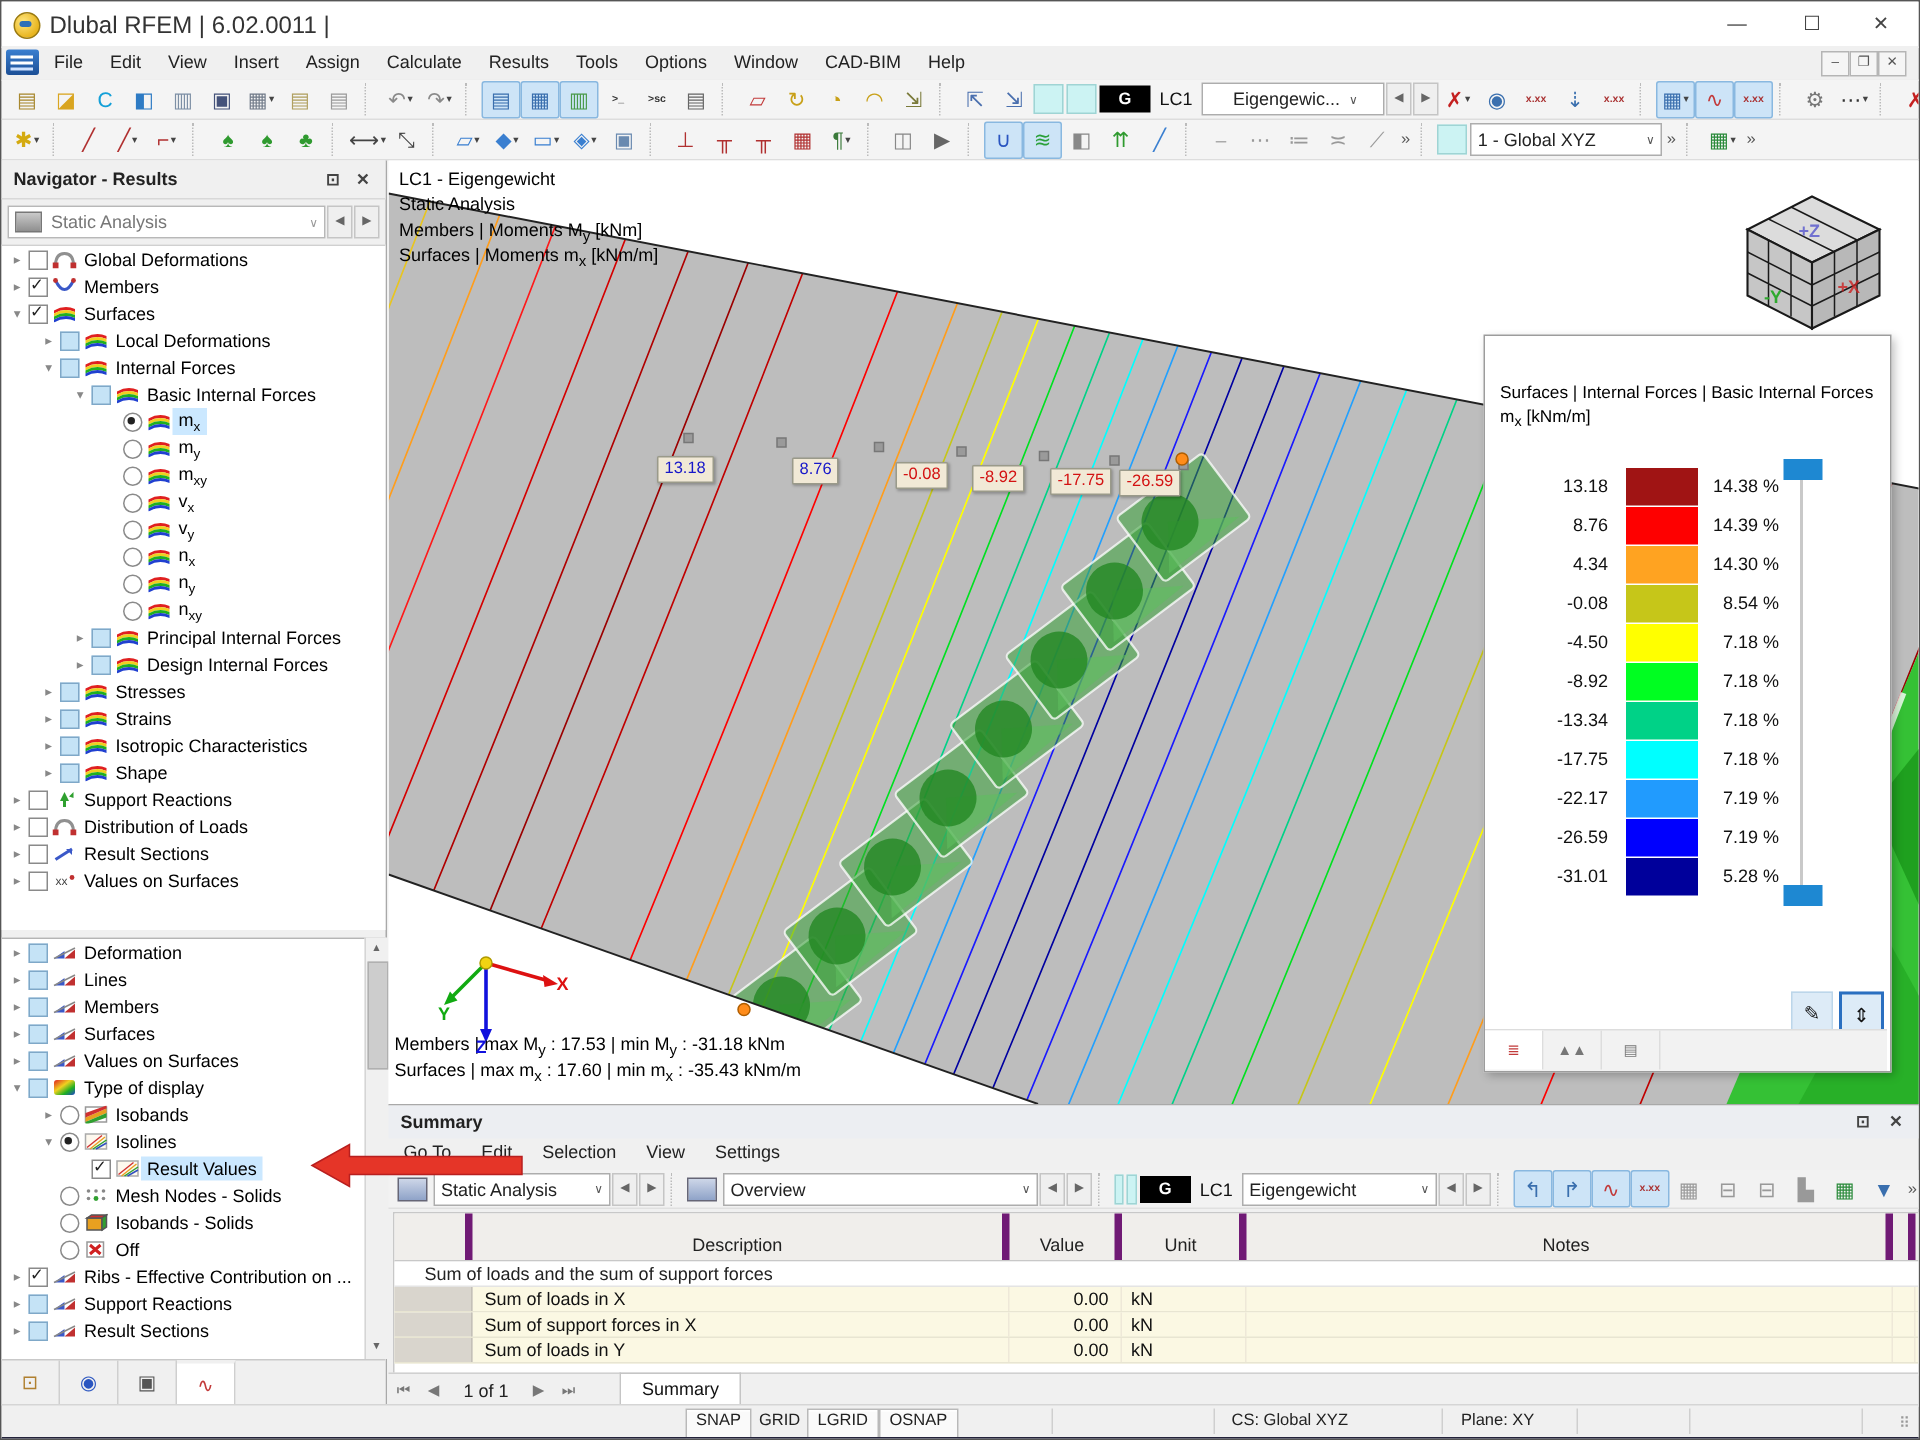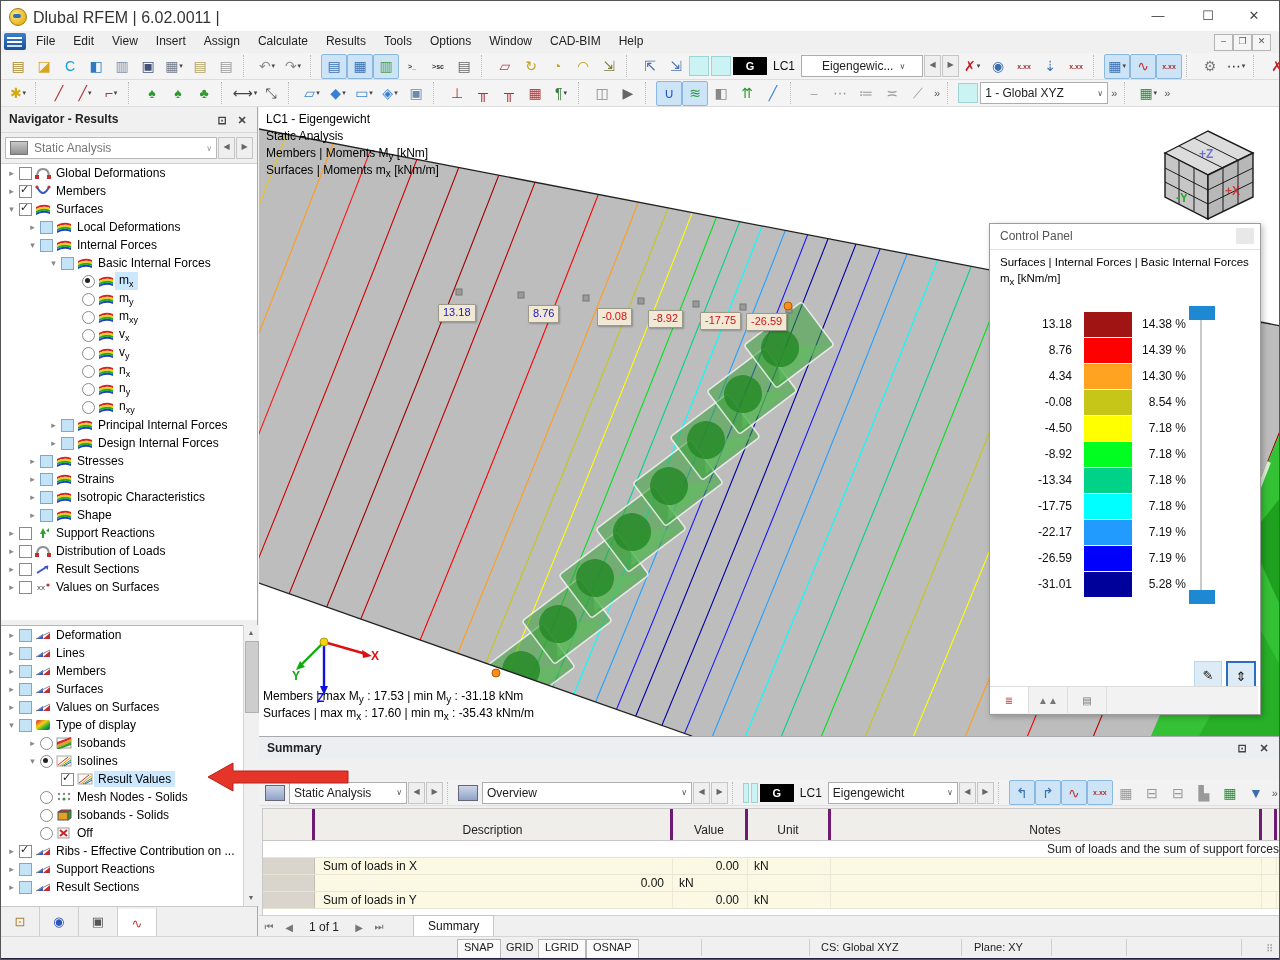--- a/index.html
+++ b/index.html
@@ -87,22 +87,22 @@
   .cptab.active{background:#fff;}
   
   #summary{left:258px;top:735px;width:1022px;height:200px;background:#f0f0f0;border-top:1px solid #a9a9a9;}
   #sum-title{left:0;top:0;width:100%;height:22px;font-weight:bold;color:#222;padding:4px 0 0 8px;box-sizing:border-box;background:#eceef2;}
   #sum-menu{left:0;top:22px;height:21px;}
   #sum-menu .menu-item{padding:2px 10px;}
   #sum-toolbar{left:0;top:43px;width:1022px;height:26px;display:flex;align-items:center;padding-left:6px;box-sizing:border-box;background:#f2f2f2;border-bottom:1px solid #e0e0e0;}
   .sicon{width:18px;height:14px;background:linear-gradient(180deg,#cdd6e8,#8fa3c8);border:1px solid #667;margin-right:4px;flex:none;}
   #sum-table{left:3px;top:71px;width:1016px;height:107px;background:#fff;border:1px solid #c8c8c8;}
   .hdr-row{display:grid;grid-template-columns:52px 358px 75px 83px 431px 15px;height:31px;background:#f0eeeb;border-bottom:1px solid #c8c8c8;}
-  .hdr-cell{display:flex;align-items:flex-end;justify-content:center;padding-bottom:3px;border-right:3px solid #701a75;color:#222;}
-  .sec-row{height:16px;line-height:16px;padding-left:20px;background:#fff;border-bottom:1px solid #e4e4e4;color:#222;text-align:right;}
+  .hdr-cell{display:flex;align-items:flex-end;justify-content:center;padding-bottom:3px;border-right:5px solid #701a75;color:#222;}
+  .sec-row{height:16px;line-height:16px;padding-left:20px;background:#fff;border-bottom:1px solid #e4e4e4;color:#222;}
   .data-row{display:grid;grid-template-columns:52px 358px 75px 83px 431px 15px;height:16px;background:#fbf8e3;border-bottom:1px solid #e8e5d2;}
   .data-row .rh{background:#d9d5cd;border-right:1px solid #c4c0b8;}
   .data-row div{line-height:16px;border-right:1px solid #eee8d8;overflow:hidden;}
   .cell-desc{padding-left:8px;} .cell-val{text-align:right;padding-right:8px;} .cell-unit{padding-left:6px;}
   #sum-pager{left:0;top:178px;width:1022px;height:22px;background:#f0f0f0;border-top:1px solid #d0d0d0;display:flex;align-items:center;}
   .pg-btn{width:20px;text-align:center;color:#777;font-size:10px;}
   #pg-text{margin:0 10px;color:#222;}
   #sum-tab{margin-left:24px;height:21px;background:#fff;border:1px solid #c5c5c5;border-bottom:none;padding:3px 14px 0;color:#111;}
   
   #statusbar{left:0;top:935px;width:1280px;height:22px;background:#f0f0f0;border-top:1px solid #d5d5d5;}
@@ -1075,24 +1075,20 @@
         <div class="vp-foot" style="top: 582px;">Members | max M<sub>y</sub> : 17.53 | min M<sub>y</sub> : -31.18 kNm</div>
         <div class="vp-foot" style="top: 599px;">Surfaces | max m<sub>x</sub> : 17.60 | min m<sub>x</sub> : -35.43 kNm/m</div>
       </div>
     <div id="vp-axes">
         <div class="axis-lbl" style="left: 112px; top: 542px; color: rgb(221, 17, 17);">X</div>
         <div class="axis-lbl" style="left: 33px; top: 562px; color: rgb(17, 170, 17);">Y</div>
         <div class="axis-lbl" style="left: 58px; top: 584px; color: rgb(17, 17, 221);">Z</div>
       </div>
 
     <div id="cpanel" class="abs">
-      <div id="cp-title" class="abs">
-        <span>Control Panel</span>
-        <span id="cp-btn" class="abs"></span>
-      </div>
       <div class="cp-sub abs" style="top:32px;">Surfaces | Internal Forces | Basic Internal Forces</div>
       <div class="cp-sub abs" style="top:48px;" id="cp-sub2">m<sub>x</sub> [kNm/m]</div>
       <div id="cp-scale">
           <div class="srow" style="left: 0px; top: 88px; width: 200px;">
             <span class="sval">13.18</span>
             <span class="sswatch" style="background: rgb(160, 20, 20);"></span>
             <span class="spct">14.38 %</span>
           </div>
           <div class="srow" style="left: 0px; top: 114px; width: 200px;">
             <span class="sval">8.76</span>
@@ -1163,20 +1159,21 @@
         </div>
     </div>
   </div>
 
   <div id="summary" class="abs">
     <div id="sum-title" class="abs">
       <span>Summary</span>
       <span class="panel-ctl abs" style="right:30px;top:2px;">⊡</span>
       <span class="panel-ctl abs" style="right:8px;top:2px;">✕</span>
     </div>
+    <div id="sum-menu" class="abs"><span class="menu-item">Go To</span><span class="menu-item">Edit</span><span class="menu-item">Selection</span><span class="menu-item">View</span><span class="menu-item">Settings</span></div>
     <div id="sum-toolbar" class="abs">
         <span class="sicon"></span>
         <span class="combo" style="width: 108px;">
           <span>Static Analysis</span>
           <span class="caret" style="margin-left: auto;">∨</span>
         </span>
         <span class="navarr">◀</span>
         <span class="navarr">▶</span>
         <span class="tsep"></span>
         <span class="sicon"></span>
@@ -1243,20 +1240,21 @@
         <div class="data-row">
           <div class="rh"></div>
           <div class="cell-desc">Sum of loads in X</div>
           <div class="cell-val">0.00</div>
           <div class="cell-unit">kN</div>
           <div></div>
           <div></div>
         </div>
         <div class="data-row">
           <div class="rh"></div>
+          <div class="cell-desc">Sum of support forces in X</div>
           <div class="cell-val">0.00</div>
           <div class="cell-unit">kN</div>
           <div></div>
           <div></div>
         </div>
         <div class="data-row">
           <div class="rh"></div>
           <div class="cell-desc">Sum of loads in Y</div>
           <div class="cell-val">0.00</div>
           <div class="cell-unit">kN</div>

